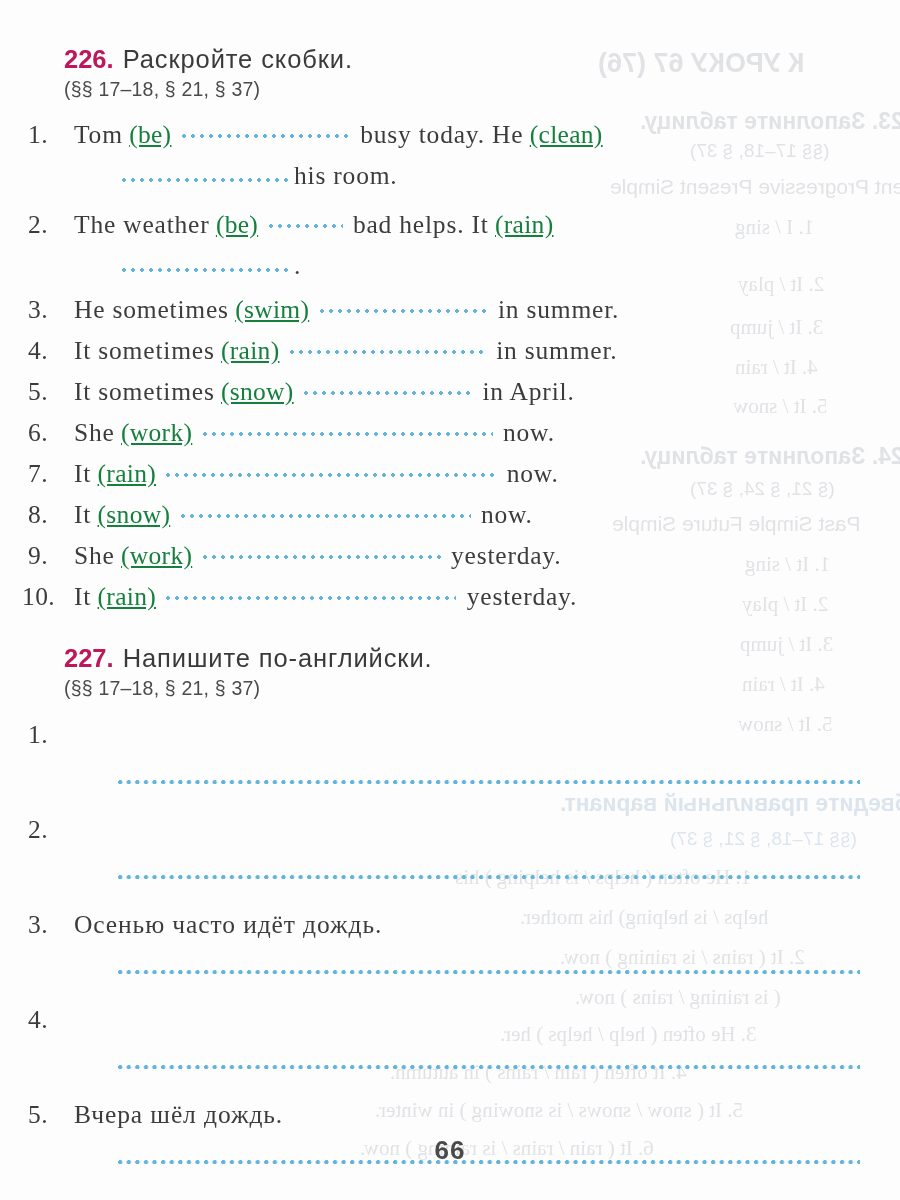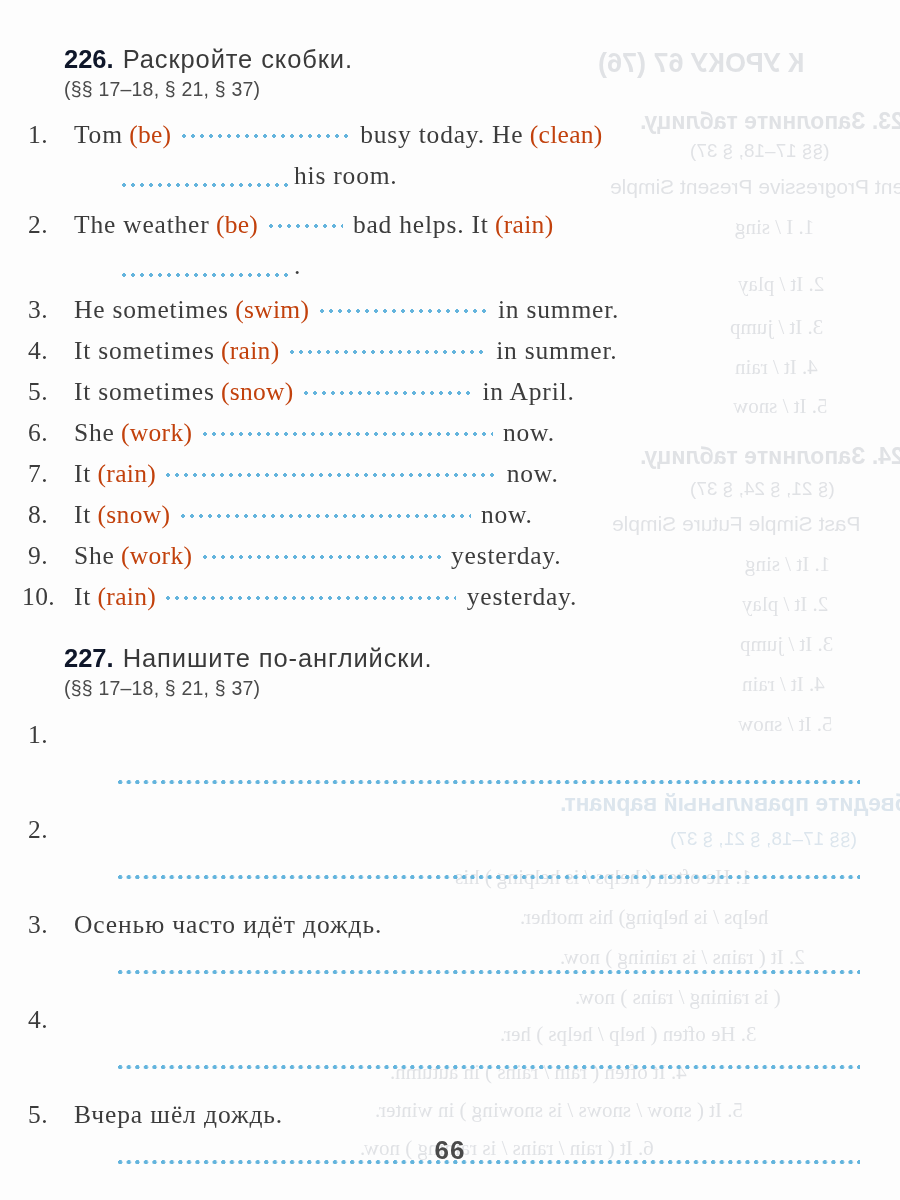--- a/index.html
+++ b/index.html
@@ -57,21 +57,21 @@
     font-family: "Liberation Sans", sans-serif;
     font-size: 25.5px;
     color: #3a3a3a;
     padding-left: 42px;
     line-height: 1.18;
     letter-spacing: .3px;
     white-space: nowrap;
   }
   .ex-num {
     font-weight: bold;
-    color: #0f172a;
+    color: #be185d;
     margin-right: 9px;
     letter-spacing: 0;
   }
   .ex-title { letter-spacing: .9px; }
   .ex-refs {
     font-family: "Liberation Sans", sans-serif;
     font-size: 19.5px;
     color: #4b4b4b;
     padding-left: 42px;
     margin-top: 4px;
@@ -104,27 +104,28 @@
 
   
   .ex226-list .item { margin-top: 16px; }
   .ex226-list .item.tight { margin-top: 11px; }
   .ex226-list .cont {
     padding-left: 96px;
     font-size: 25.5px;
     color: #3c3c3c;
     margin-top: 14px;
     display: flex;
-    align-items: flex-end;
+    align-items: flex-start;
   }
 
   .word { letter-spacing: .8px; }
   .cue {
-    color: #c2410c;
+    color: #15803d;
     letter-spacing: .3px;
+    text-decoration: underline;
   }
 
   
   .blank {
     display: inline-block;
     vertical-align: baseline;
     position: relative;
     height: 1em;
     margin: 0 4px;
   }

